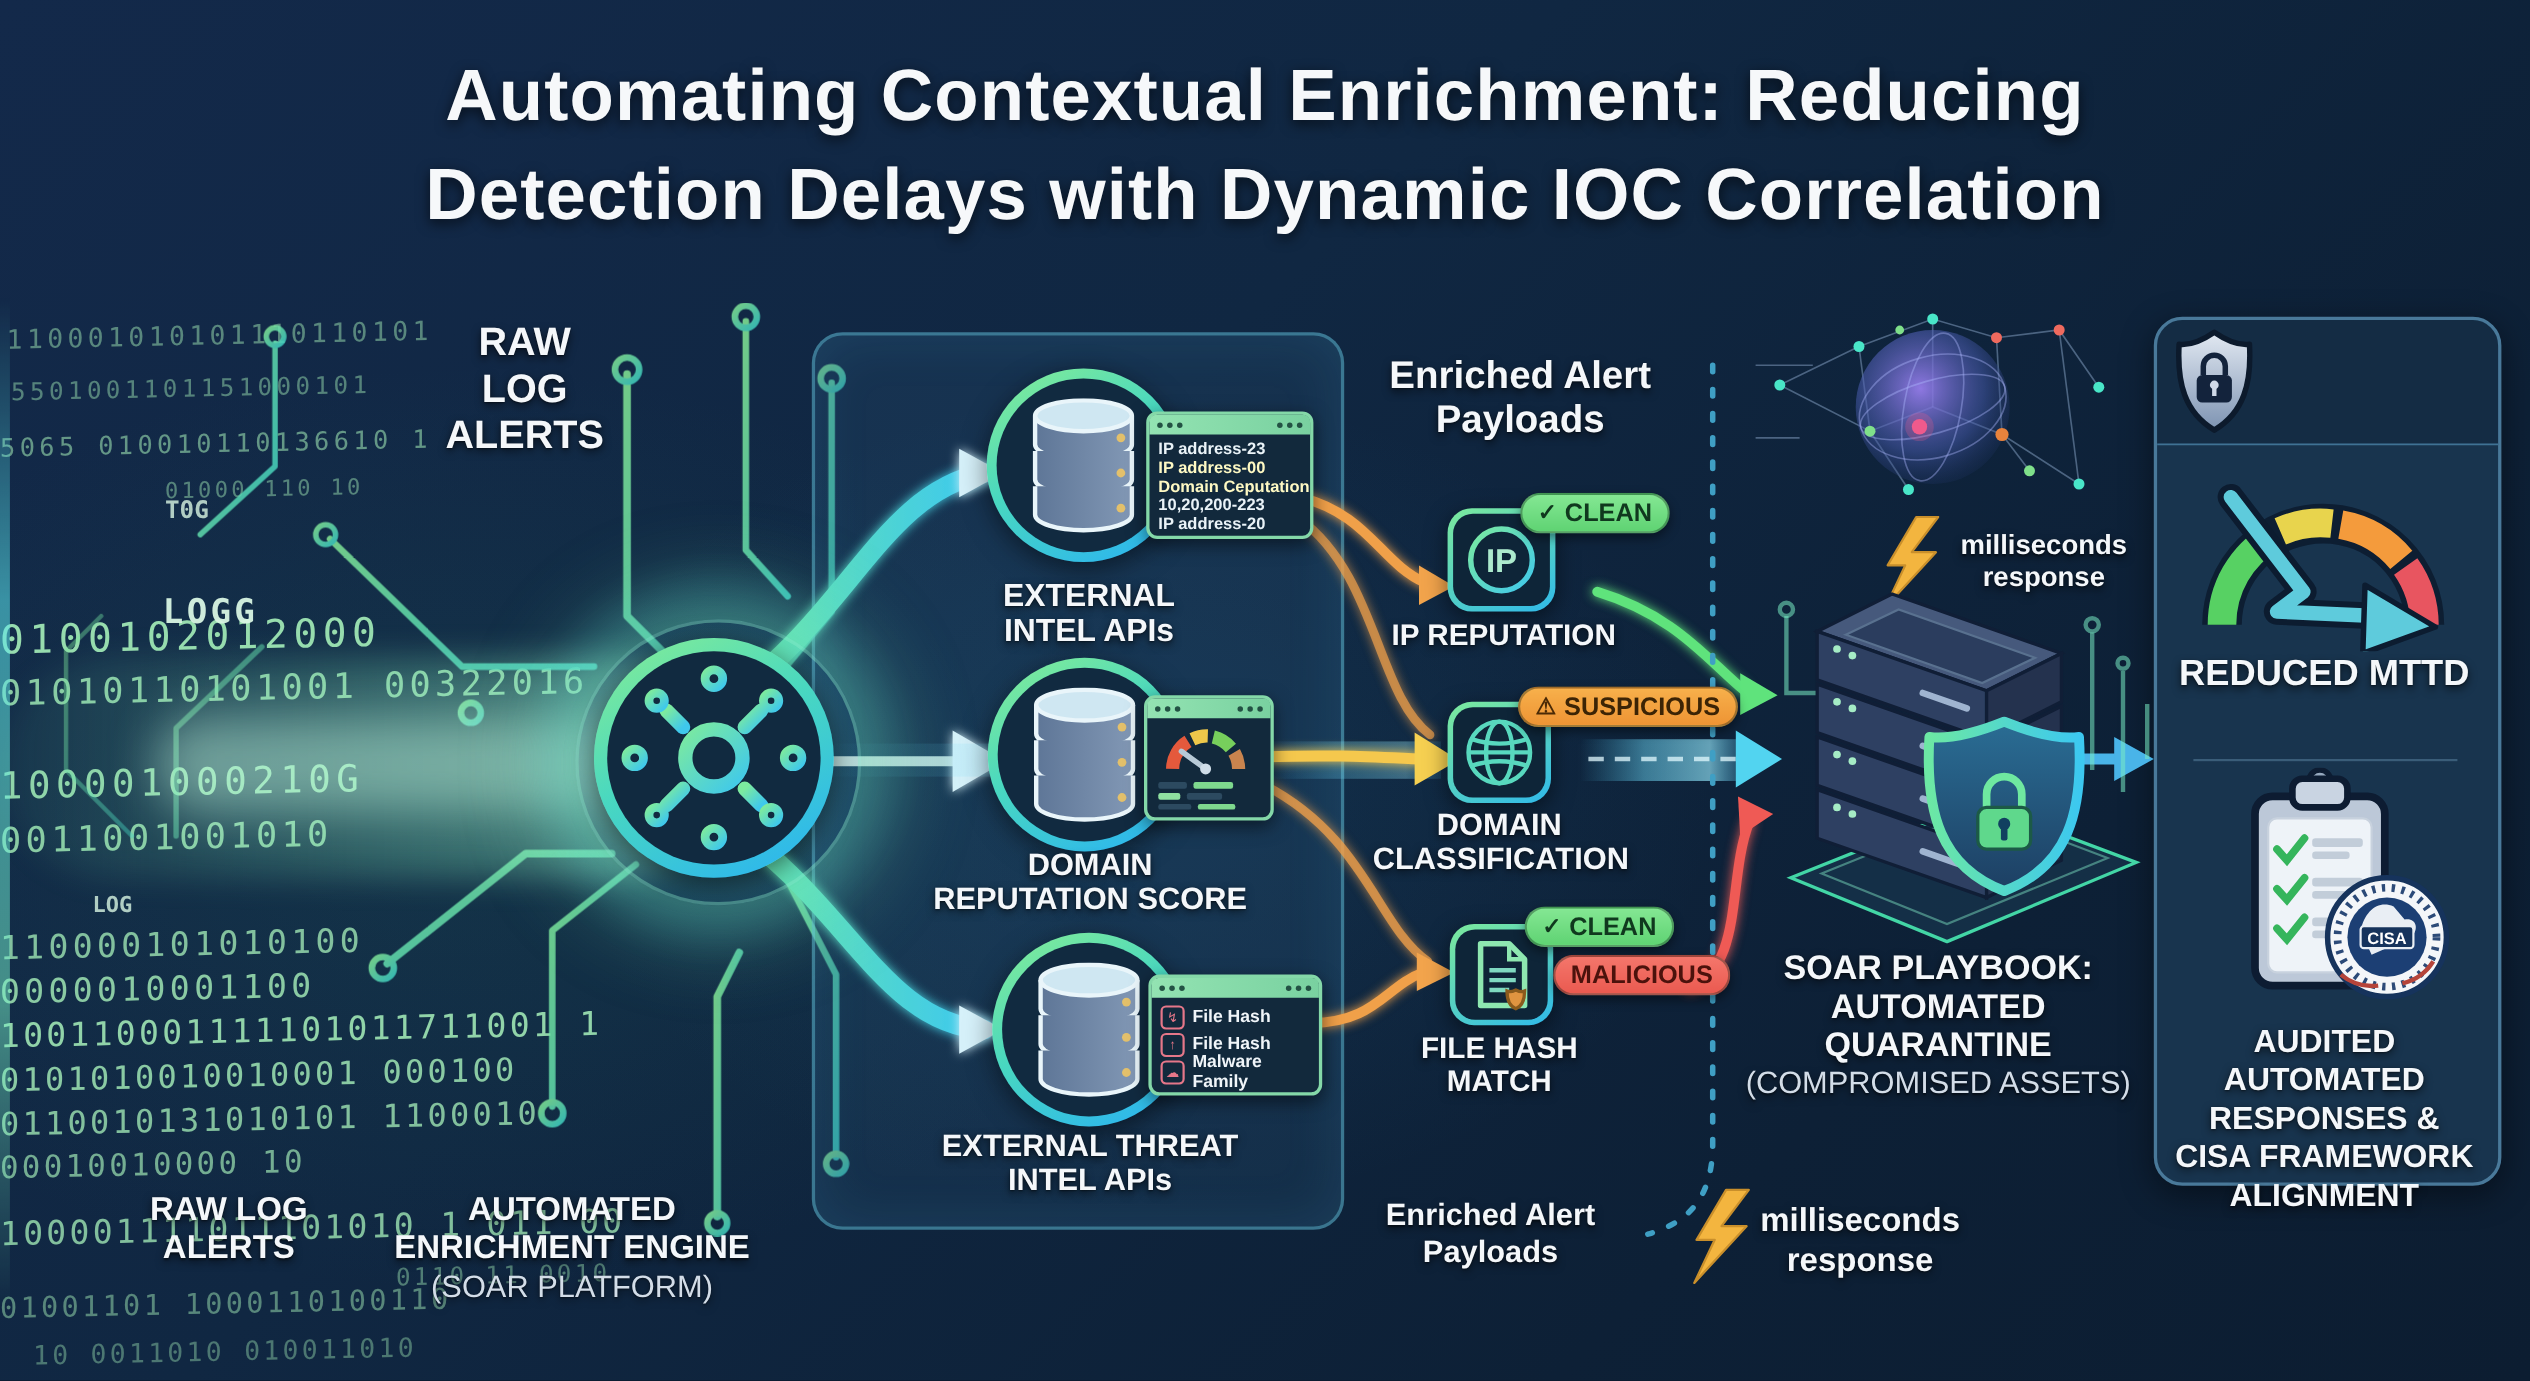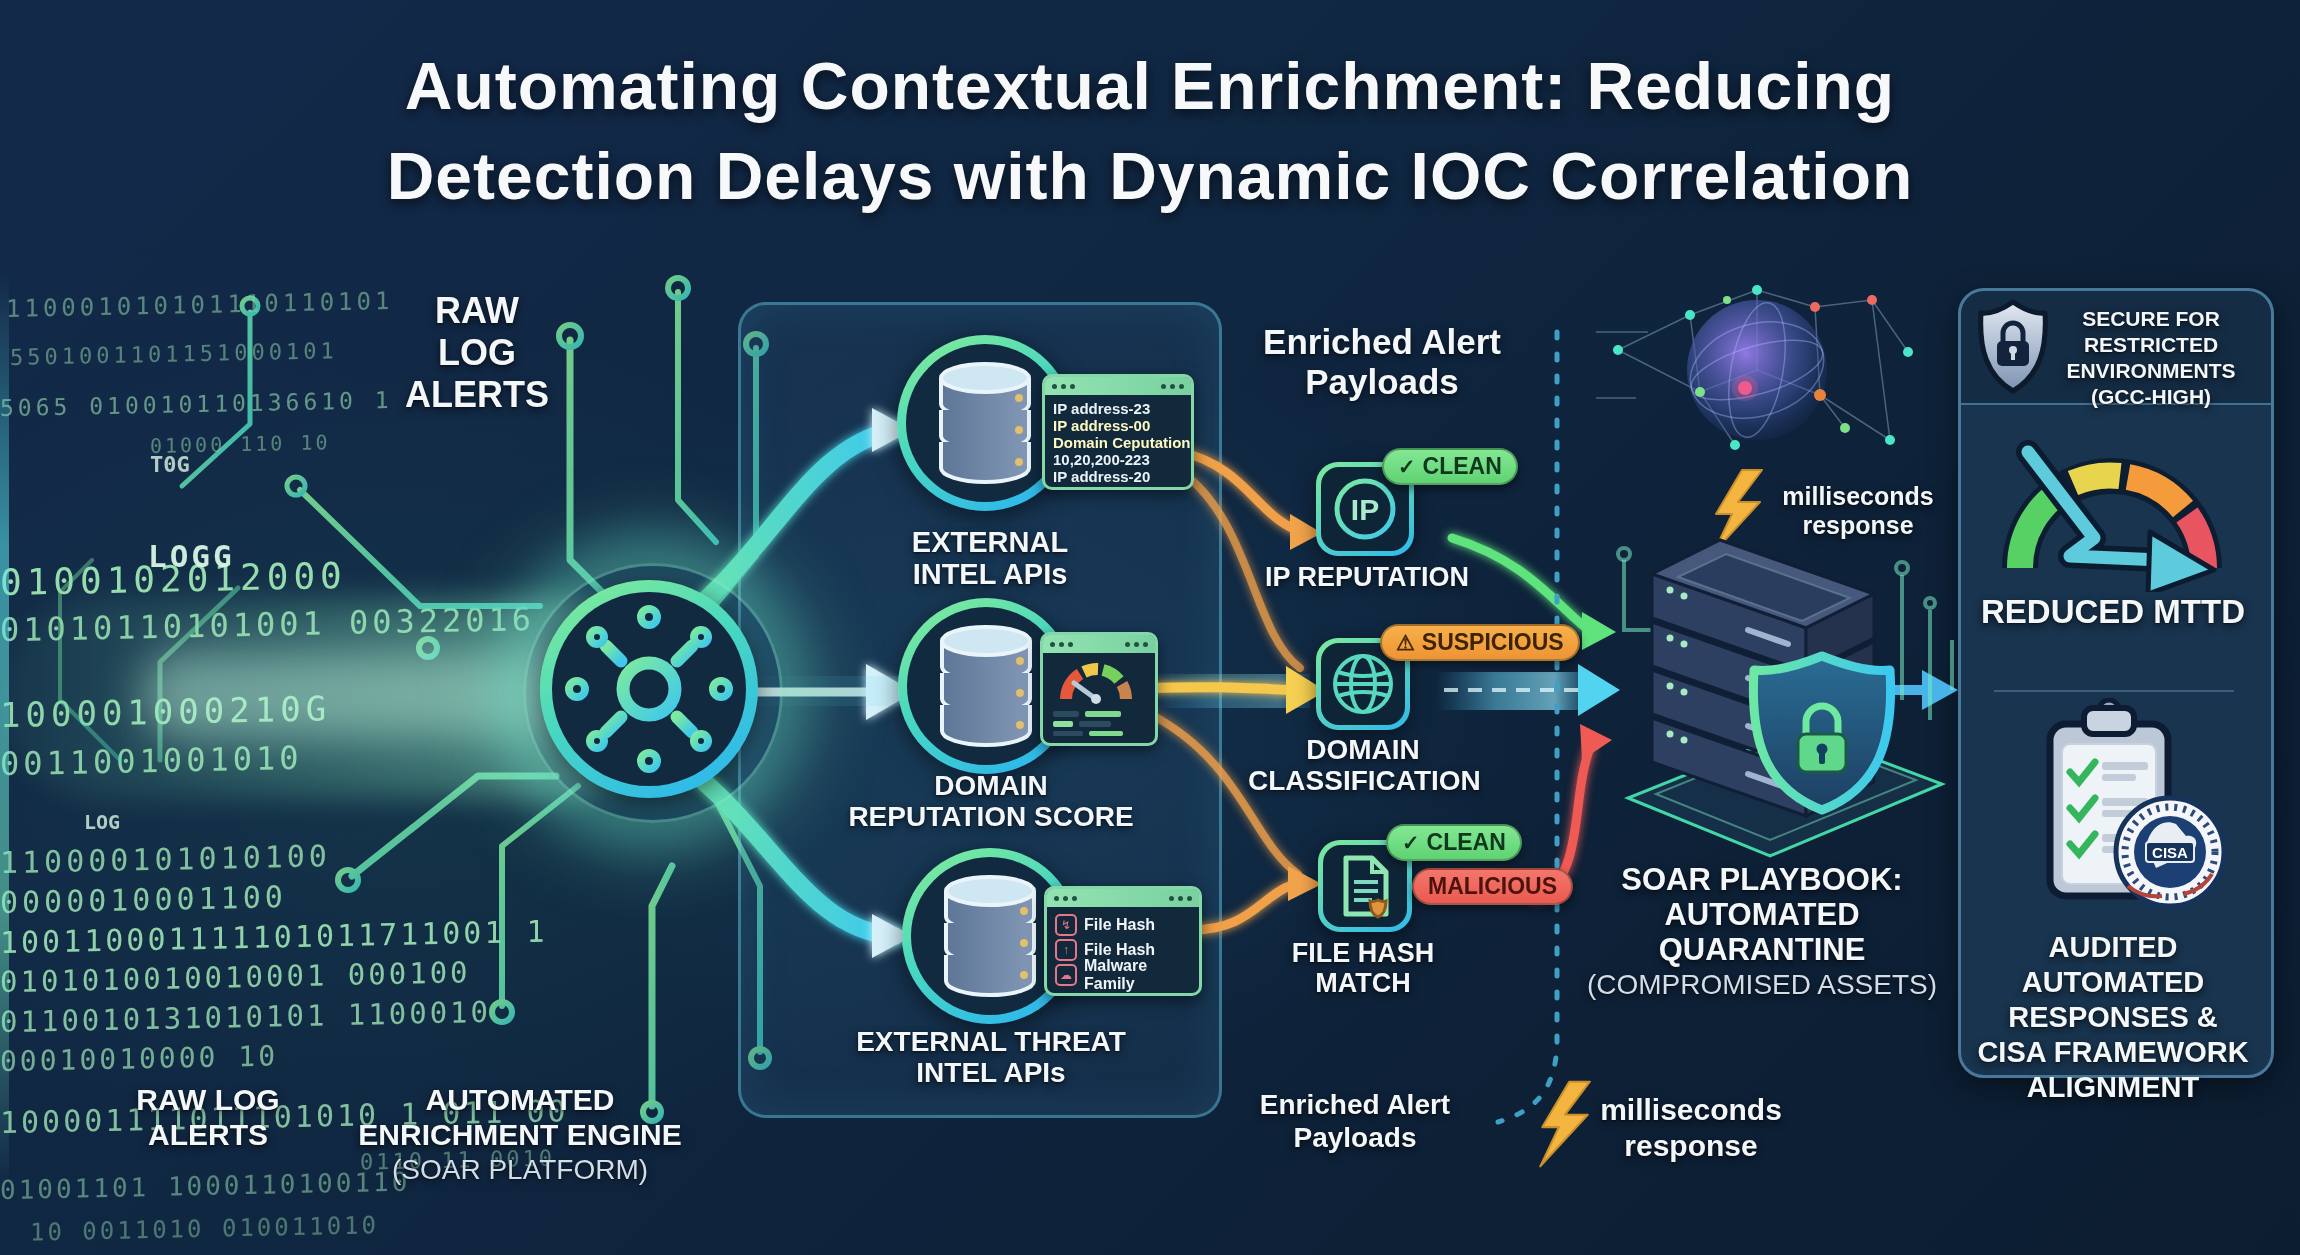--- a/index.html
+++ b/index.html
@@ -631,25 +631,20 @@
       <stop offset="0" stop-color="#e2e9f2"></stop>
           <stop offset="1" stop-color="#7d93b2"></stop>
         </linearGradient>
       </defs>
     <path d="M2013 302 C 2000 311, 1990 314, 1981 313 C 1979 348, 1986 375, 2013 391 C 2040 375, 2047 348, 2045 313 C 2036 314, 2026 311, 2013 302 Z" fill="url(#silverG)" stroke="#0c1a2c" stroke-width="5" stroke-linejoin="round"></path>
     <path d="M2003 341 v-8 a10 10 0 0 1 20 0 v8" fill="none" stroke="#13233c" stroke-width="5"></path>
     <rect x="1997" y="341" width="32" height="25" rx="5" fill="#13233c"></rect>
     <circle cx="2013" cy="350" r="4" fill="#cfd9e8"></circle>
       <rect x="2011" y="352" width="4" height="8" fill="#cfd9e8"></rect>
   </svg>
-  <div class="abs lbl" style="left:2042px;top:306px;width:218px;font-size:21px;line-height:26px;z-index:3;">
-    <div>SECURE FOR RESTRICTED</div>
-    <div>ENVIRONMENTS</div>
-    <div>(GCC-HIGH)</div>
-  </div>
 
   <svg class="abs" style="left:1988px;top:406px;z-index:3;" width="254" height="186" viewBox="1988 406 254 186">
     <path d="M2020 568 A 92 92 0 0 1 2204 568" fill="none" stroke="#0d1e32" stroke-width="36"></path>
     <g fill="none" stroke-width="26">
       <path d="M2020 568 A 92 92 0 0 1 2066 488" stroke="#57d163"></path>
       <path d="M2073 483 A 92 92 0 0 1 2120 476" stroke="#e8d44d"></path>
       <path d="M2128 477 A 92 92 0 0 1 2183 509" stroke="#f49b3c"></path>
       <path d="M2187 515 A 92 92 0 0 1 2204 568" stroke="#e85560"></path>
     </g>
     <g>

